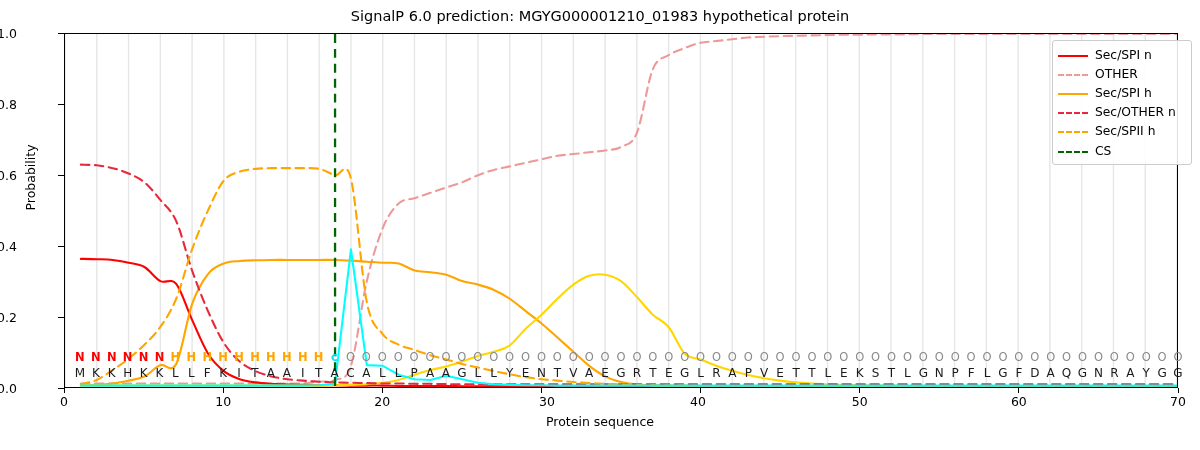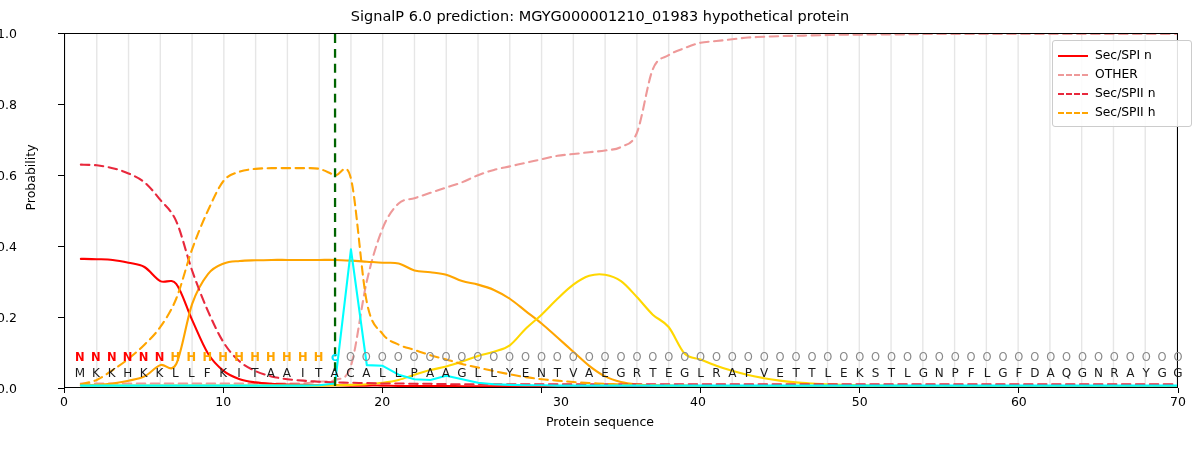--- a/index.html
+++ b/index.html
@@ -94,21 +94,21 @@
       <div class="ytick" style="top: 33px;">1.0</div>
       <div class="ytickmark" style="top: 32.5px;"></div>
     </div>
   <div id="xticks">
       <div class="xtick" style="left: 64px;">0</div>
       <div class="xtickmark" style="left: 63.5px;"></div>
       <div class="xtick" style="left: 223.143px;">10</div>
       <div class="xtickmark" style="left: 222.643px;"></div>
       <div class="xtick" style="left: 382.286px;">20</div>
       <div class="xtickmark" style="left: 381.786px;"></div>
-      <div class="xtick" style="left: 561px;">30</div>
+      <div class="xtick" style="left: 547px;">30</div>
       <div class="xtickmark" style="left: 540.929px;"></div>
       <div class="xtick" style="left: 698px;">40</div>
       <div class="xtickmark" style="left: 700.071px;"></div>
       <div class="xtick" style="left: 859.714px;">50</div>
       <div class="xtickmark" style="left: 859.214px;"></div>
       <div class="xtick" style="left: 1018.86px;">60</div>
       <div class="xtickmark" style="left: 1018.36px;"></div>
       <div class="xtick" style="left: 1178px;">70</div>
       <div class="xtickmark" style="left: 1177.5px;"></div>
     </div>
@@ -322,25 +322,37 @@
         <span class="legtext">Sec/SPI n</span>
       </div>
       <div class="legrow">
         <span class="legswatch">
           <i style="border-top-color: rgb(238, 153, 153); border-top-style: dashed;"></i>
         </span>
         <span class="legtext">OTHER</span>
       </div>
       <div class="legrow">
         <span class="legswatch">
+          <i style="border-top-color: rgb(255, 165, 0); border-top-style: solid;"></i>
+        </span>
+        <span class="legtext">Sec/SPI h</span>
+      </div>
+      <div class="legrow">
+        <span class="legswatch">
           <i style="border-top-color: rgb(232, 40, 60); border-top-style: dashed;"></i>
         </span>
-        <span class="legtext">Sec/SPII n</span>
+        <span class="legtext">Sec/OTHER n</span>
       </div>
       <div class="legrow">
         <span class="legswatch">
           <i style="border-top-color: rgb(255, 165, 0); border-top-style: dashed;"></i>
         </span>
         <span class="legtext">Sec/SPII h</span>
       </div>
+      <div class="legrow">
+        <span class="legswatch">
+          <i style="border-top-color: rgb(0, 100, 0); border-top-style: dashed;"></i>
+        </span>
+        <span class="legtext">CS</span>
+      </div>
     </div>
 
 </div>
 
 </body></html>

